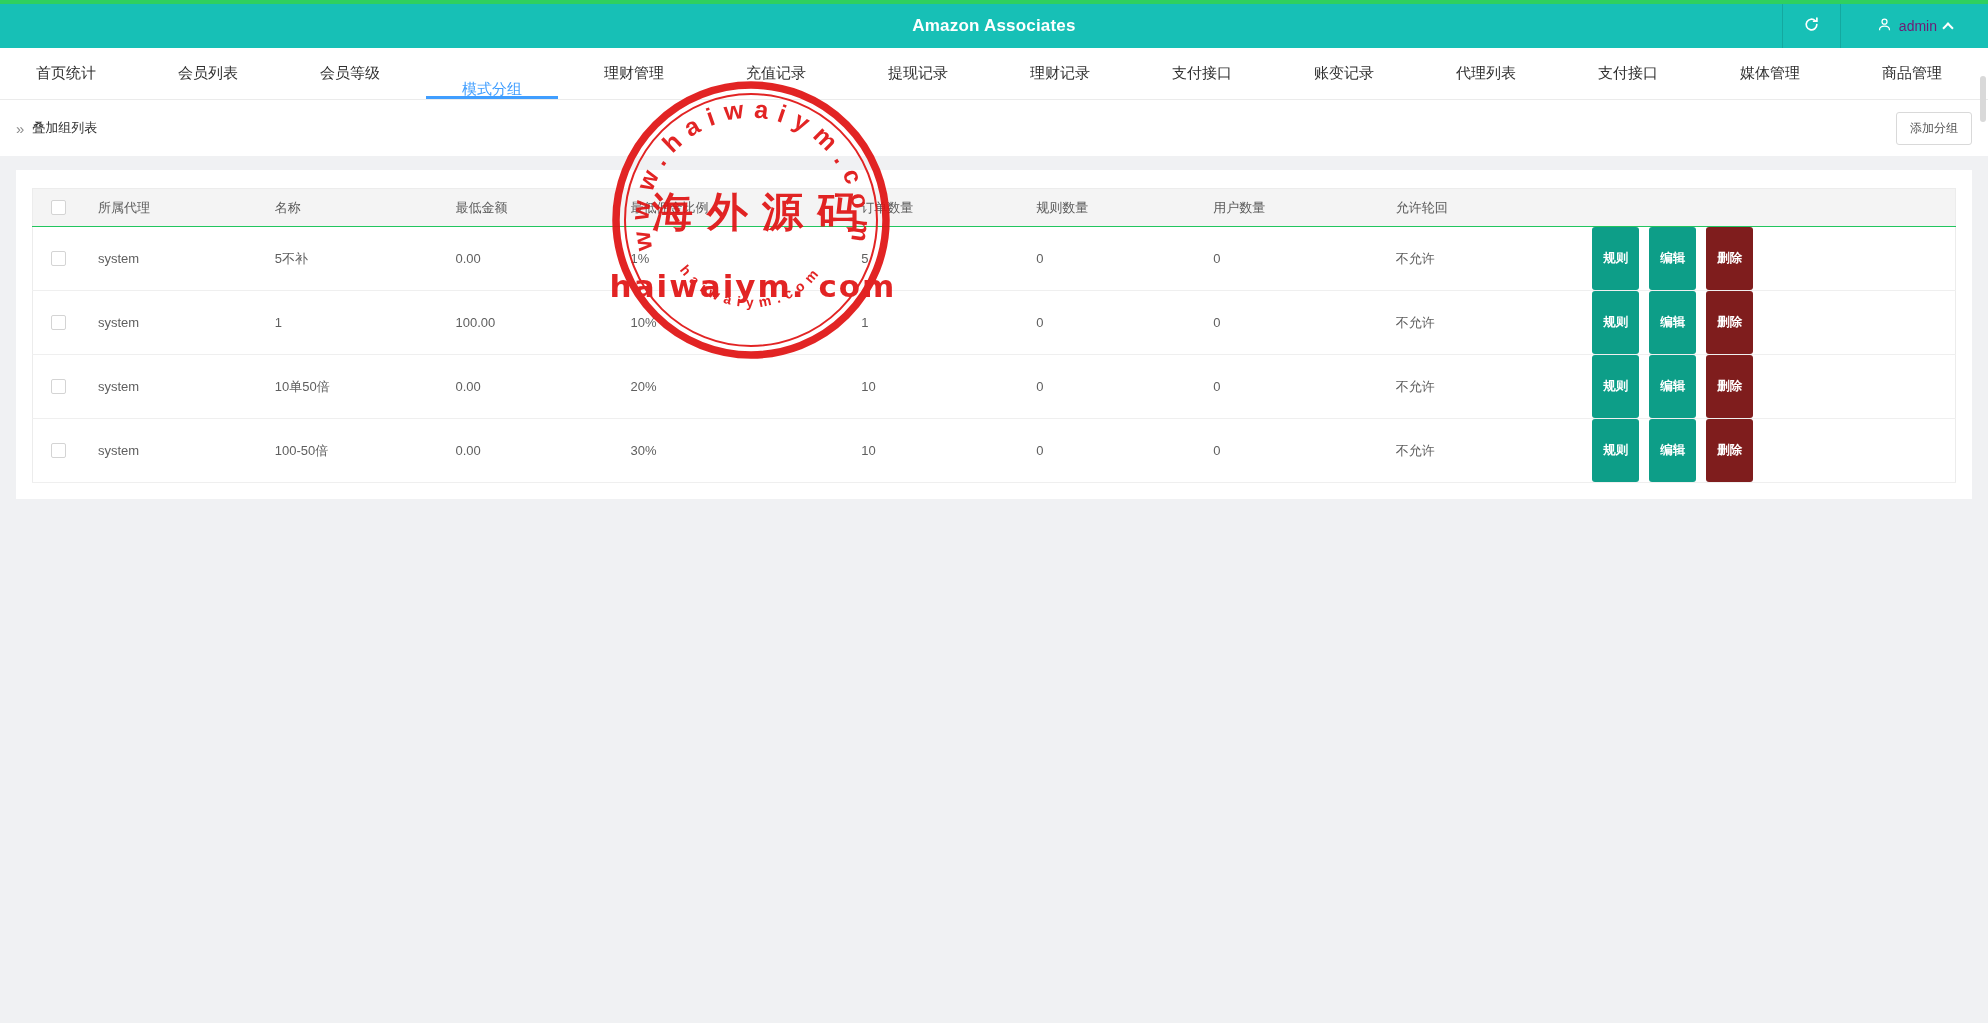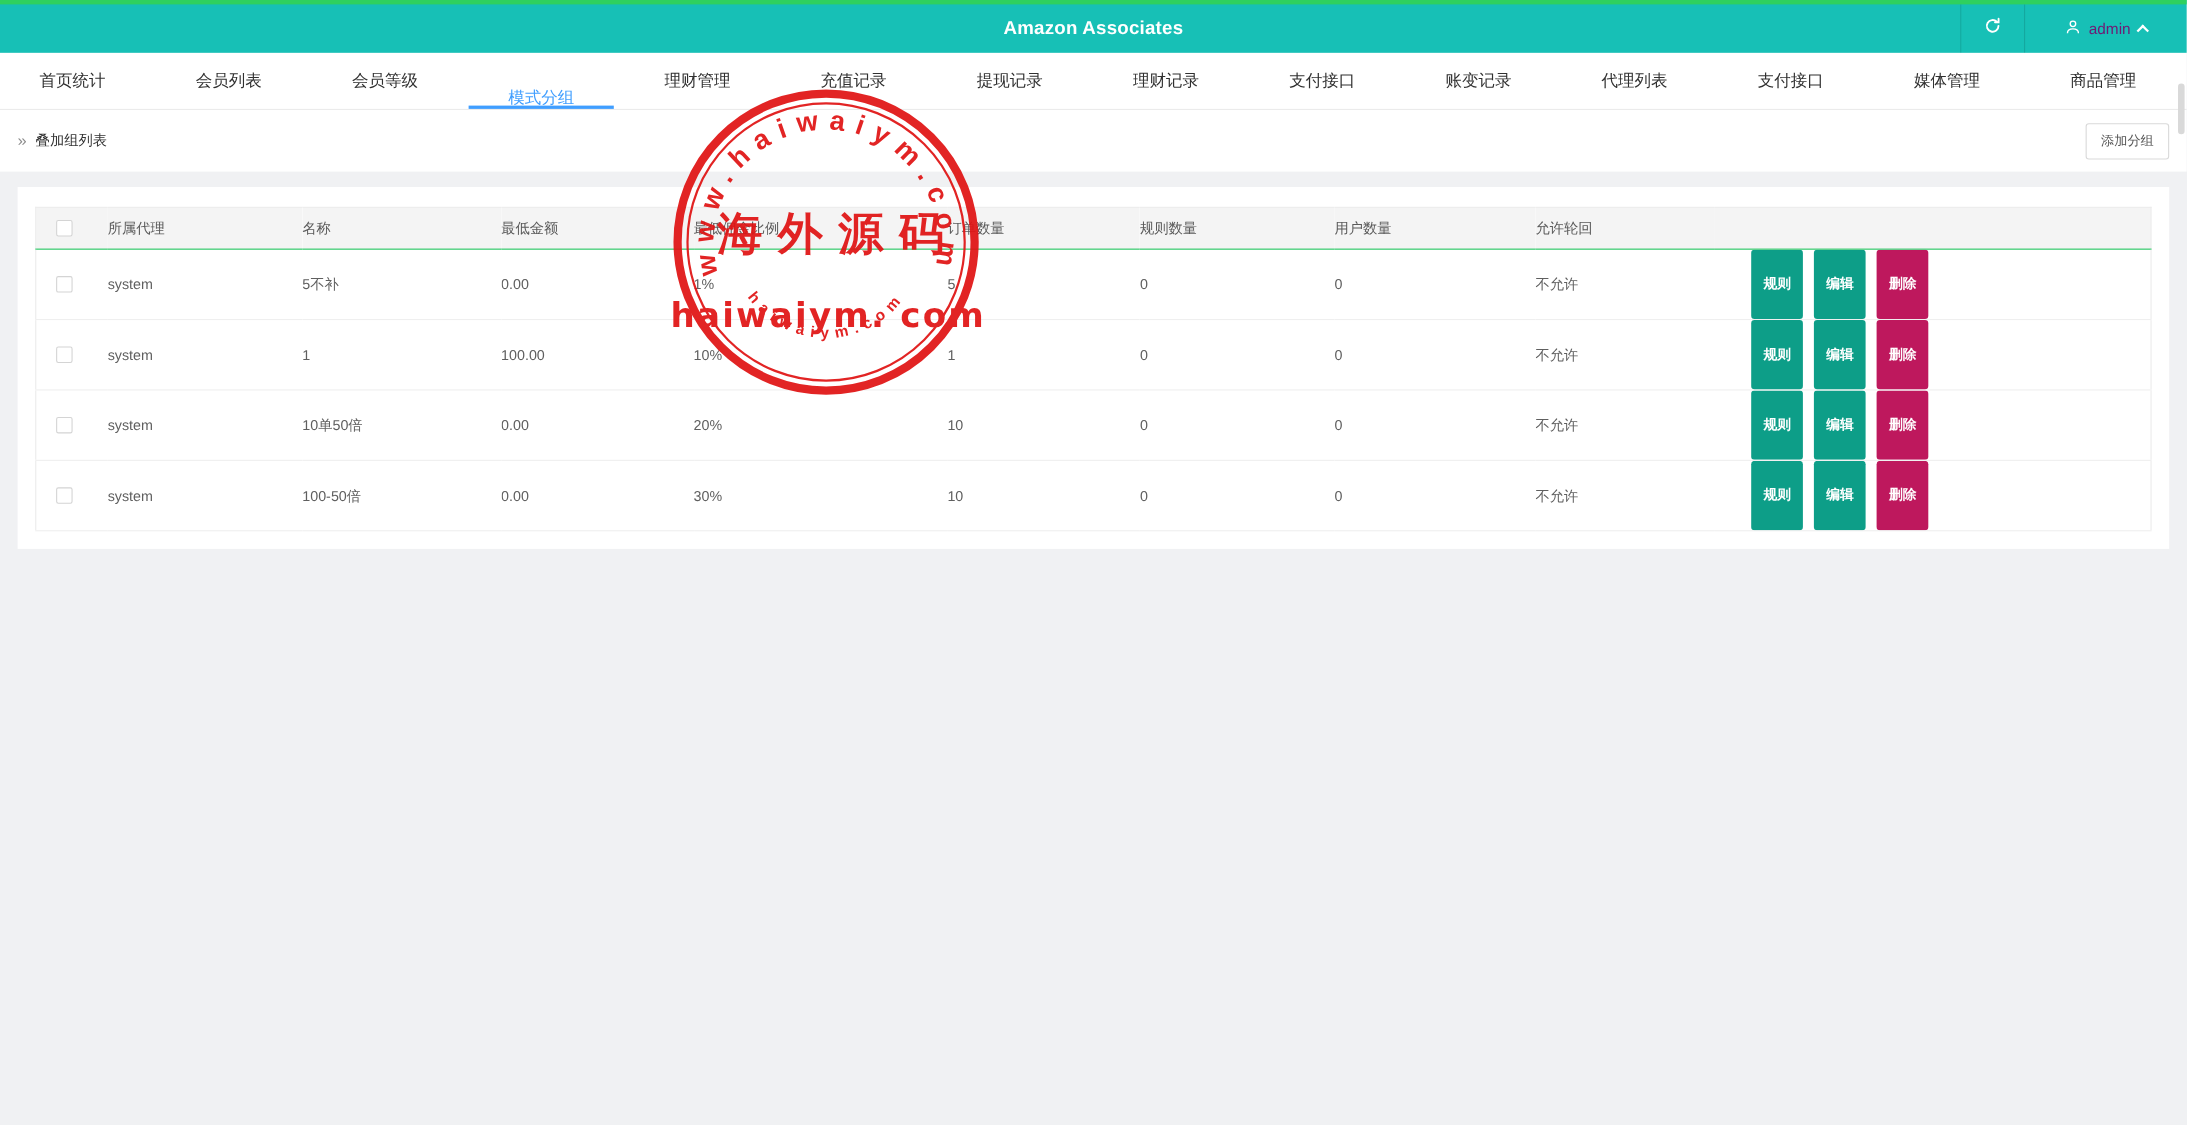--- a/index.html
+++ b/index.html
@@ -42,21 +42,21 @@
   thead td { height:38px; background:#f4f4f4; color:#5a5a5a; font-size:13px;
              border-bottom:1px solid #22c55e; }
   tbody td { height:49px; color:#5f5f5f; font-size:13px; border-bottom:1px solid #efefef; background:#fff; }
   td { text-align:left; vertical-align:middle; overflow:hidden; white-space:nowrap; }
   .cb { width:15px; height:15px; background:#fff; border:1px solid #d4d4d4; border-radius:2px;
         margin-left:18px; cursor:pointer; }
   .acts { display:flex; gap:10px; padding-left:33px; }
   .abtn { border:none; border-radius:3px; color:#fff; font-size:12.5px; font-weight:600;
           padding:23px 11px; cursor:pointer; font-family:inherit; }
   .abtn.teal { background:#0d9e88; }
-  .abtn.del { background:#be185d; }
+  .abtn.del { background:#7f1d1d; }
   .panel-footer { font-size:13px; color:#8a8a8a; padding:17px 0 4px 1px; }
 
   
   .scroll-thumb { position:absolute; right:2px; top:76px; width:6px; height:46px;
                   background:#d9d9d9; border-radius:3px; }
   .watermark { position:absolute; left:0; top:0; width:1988px; height:1023px;
                pointer-events:none; z-index:50; opacity:.93; }
   .wm-ring-txt { fill:#e01414; font-size:25px; font-weight:bold; letter-spacing:9px;
                  font-family:"Liberation Sans","DejaVu Sans",sans-serif; }
   .wm-cn { fill:#e01414; font-size:41px; font-weight:bold; letter-spacing:14px;

